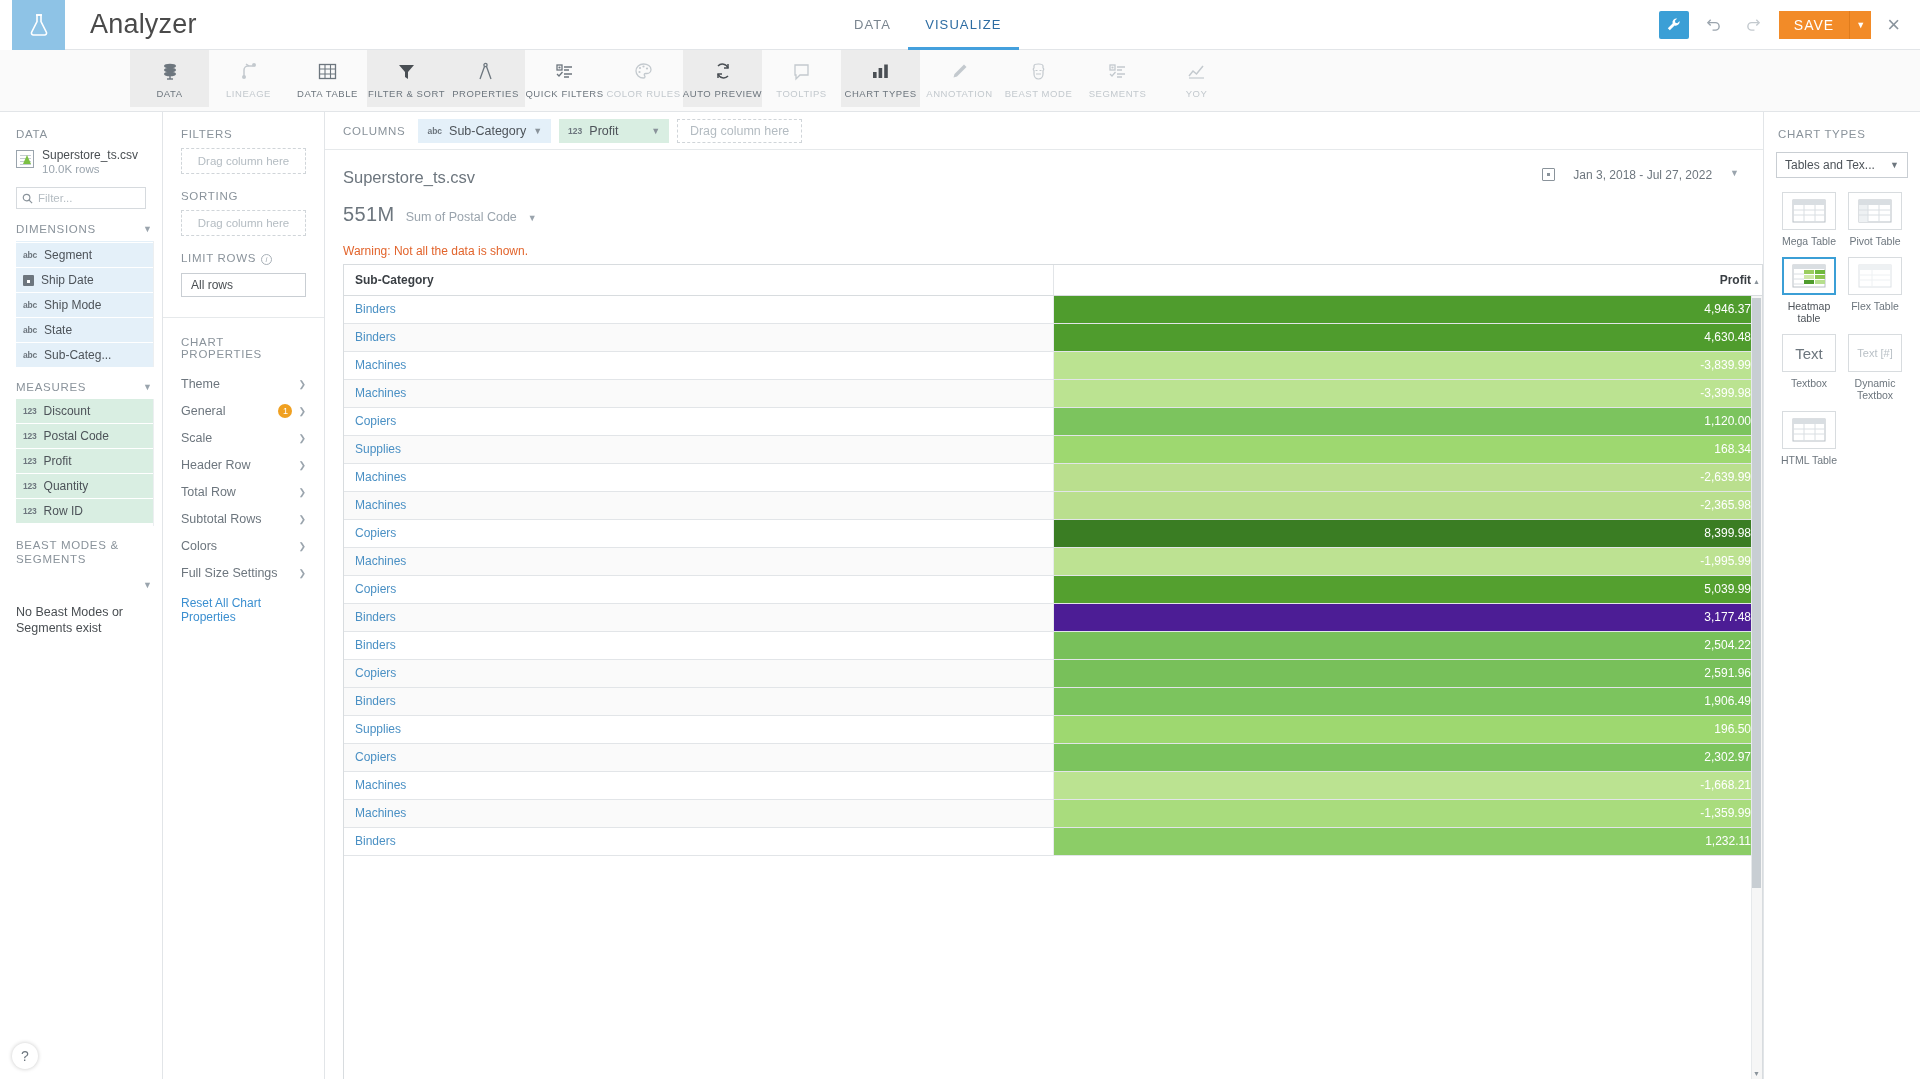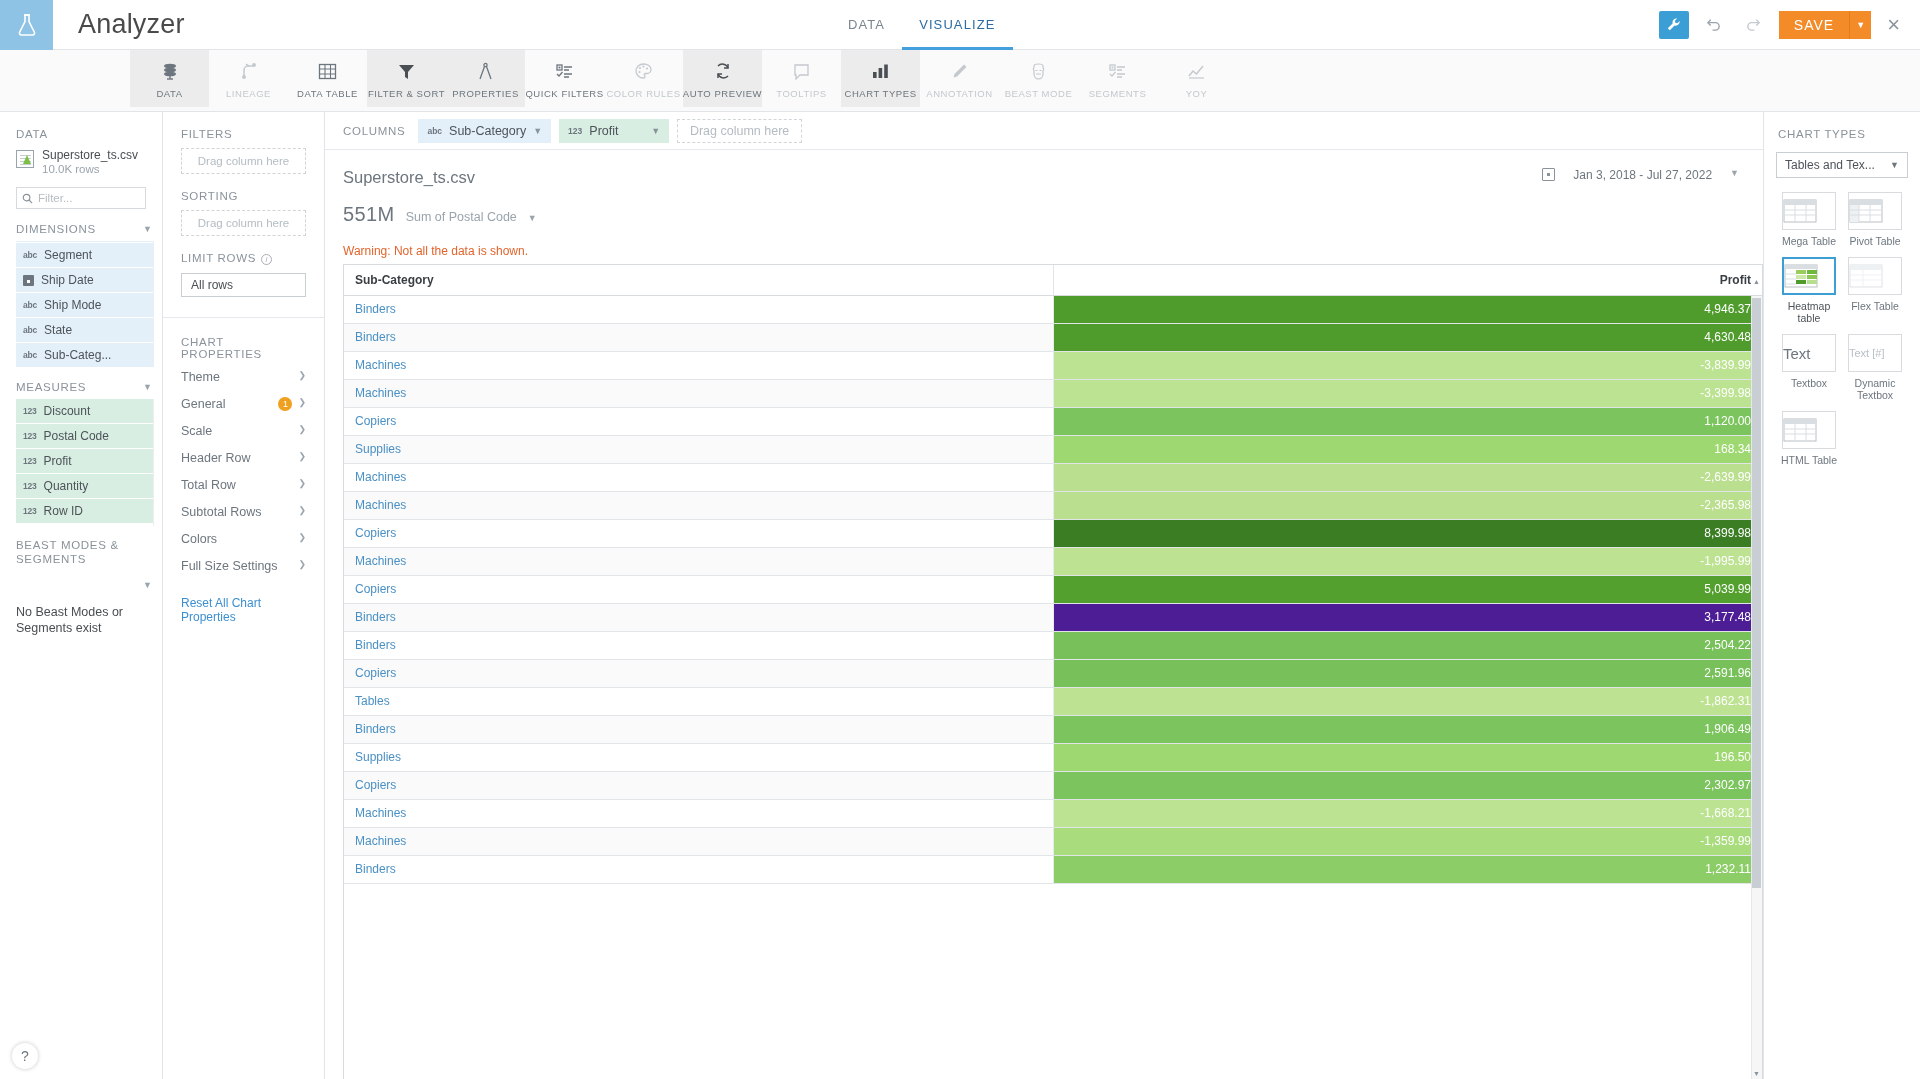--- a/index.html
+++ b/index.html
@@ -6,21 +6,21 @@
   html, body { margin:0; padding:0; }
   body {
     width:1920px; height:1079px;
     font-family:"Liberation Sans", sans-serif;
     background:#fff; color:#494e52; overflow:hidden;
     font-size:13px;
   }
   .app { width:1920px; height:1079px; display:flex; flex-direction:column; position:relative; }
 
   
-  .topbar { height:50px; display:flex; align-items:center; border-bottom:1px solid #e2e5e8; background:#fff; flex:0 0 50px; }
+  .topbar { height:50px; display:flex; align-items:center; border-bottom:1px solid #e2e5e8; background:#fff; flex:0 0 50px;margin-left:12px; }
   .logo-box { width:53px; height:50px; background:#8ec3e6; display:flex; align-items:center; justify-content:center; }
   .app-title { font-size:27px; font-weight:400; color:#4a4a4a; margin-left:25px; letter-spacing:0.2px; }
   .topnav { margin-left:auto; display:flex; align-items:center; height:50px; }
   .topnav-item { font-size:13px; letter-spacing:1.1px; color:#7a858f; padding:0 17px; height:50px; line-height:50px; cursor:pointer; }
   .topnav-item.active { color:#2d6ca2; border-bottom:3px solid #44a0dd; font-weight:400; }
   .topright { margin-left:auto; display:flex; align-items:center; gap:10px; padding-right:14px; }
   .icon-btn { width:30px; height:28px; display:flex; align-items:center; justify-content:center; cursor:pointer; color:#9aa4ad; border-radius:2px;}
   .icon-btn.blue { background:#3b9fd6; color:#fff; }
   .save-btn { background:#f28b28; color:#fff; font-size:14px; letter-spacing:1px; padding:0 15px; height:28px; line-height:28px; cursor:pointer; }
   .save-caret { background:#f28b28; color:#fff; width:22px; height:28px; display:flex; align-items:center; justify-content:center; border-left:1px solid #e07c1c; cursor:pointer; font-size:9px;}
@@ -70,21 +70,21 @@
              display:flex; align-items:center; justify-content:center; font-size:14px; color:#6d767e; cursor:pointer; z-index:5;}
 
   
   .filterpanel { width:162px; border-right:1px solid #e2e5e8; background:#fff; display:flex; flex-direction:column;}
   .fp-sec { padding:0 18px; }
   .fp-label { font-size:11.5px; letter-spacing:0.7px; color:#8a939b; padding:16px 0 8px 0;}
   .dropzone { border:1px dashed #d0d5d9; height:26px; display:flex; align-items:center; justify-content:center; font-size:11.5px; color:#b4bcc2;}
   .allrows { border:1px solid #c9ced3; height:24px; display:flex; align-items:center; padding-left:9px; font-size:12px; color:#494e52; }
   .fp-div { border-top:1px solid #e6e9eb; margin-top:20px; }
   .cp-label { font-size:11.5px; letter-spacing:0.7px; color:#8a939b; padding:18px 0 10px 0;}
-  .cp-item { display:flex; align-items:flex-start; height:27px; font-size:12.5px; color:#6d767e; cursor:pointer;}
+  .cp-item { display:flex; align-items:center; height:27px; font-size:12.5px; color:#6d767e; cursor:pointer;}
   .cp-item .nm { flex:1; }
   .badge { width:14px; height:14px; border-radius:50%; background:#f0a020; color:#fff; font-size:9px; display:flex;
            align-items:center; justify-content:center; margin-right:6px;}
   .reset-link { font-size:12px; color:#3b8fd0; padding-top:10px; cursor:pointer;}
   .infoc { width:11px; height:11px; border-radius:50%; border:1px solid #a8b0b7; color:#a8b0b7; font-size:8px;
            display:inline-flex; align-items:center; justify-content:center; margin-left:5px; font-style:italic;}
 
   
   .main { flex:1; display:flex; flex-direction:column; min-width:0; background:#fff; }
   .colbar { height:38px; display:flex; align-items:center; gap:8px; padding-left:18px; border-bottom:1px solid #e6e9eb; }
@@ -121,21 +121,21 @@
   .vthumb { position:absolute; right:1px; top:2px; width:9px; height:590px; background:#c8ced3; }
   .vtri { position:absolute; right:2px; font-size:7px; color:#8a939b;}
 
   
   .ctpanel { width:157px; border-left:1px solid #e2e5e8; background:#fff; }
   .ct-label { font-size:11.5px; letter-spacing:0.7px; color:#8a939b; padding:16px 0 0 14px;}
   .ct-select { margin:12px 12px 0 12px; height:26px; border:1px solid #c9ced3; display:flex; align-items:center; padding:0 8px; font-size:12px; color:#4d5359; cursor:pointer;}
   .ct-select .cv { margin-left:auto; font-size:9px; color:#6d767e;}
   .ct-grid { display:flex; flex-wrap:wrap; padding:14px 0 0 12px; }
   .ct-cell { width:66px; margin-bottom:10px; display:flex; flex-direction:column; align-items:center; cursor:pointer;}
-  .ct-thumb { width:54px; height:38px; border:1px solid #d8dcdf; background:#fff; display:flex; align-items:center; }
+  .ct-thumb { width:54px; height:38px; border:1px solid #d8dcdf; background:#fff; display:flex; align-items:center; justify-content:center; }
   .ct-cell.sel .ct-thumb { border:2px solid #3b9fd6; }
   .ct-name { font-size:10.5px; color:#6d767e; text-align:center; margin-top:5px; line-height:12px;}
   .ct-cell.sel .ct-name { color:#4d5359; }
 </style>
 </head>
 <body>
 
 <div class="app">
 
   <div class="topbar">
@@ -549,24 +549,20 @@
                   <td class="c1">Binders</td>
                   <td class="c2" style="background: #4c1d95;">3,177.48</td>
                 </tr>
                 <tr>
                   <td class="c1">Binders</td>
                   <td class="c2" style="background: rgb(120, 192, 90);">2,504.22</td>
                 </tr>
                 <tr class="odd">
                   <td class="c1">Copiers</td>
                   <td class="c2" style="background: rgb(120, 192, 90);">2,591.96</td>
-                </tr>
-                <tr>
-                  <td class="c1">Tables</td>
-                  <td class="c2" style="background: rgb(189, 226, 146);">-1,862.31</td>
                 </tr>
                 <tr class="odd">
                   <td class="c1">Binders</td>
                   <td class="c2" style="background: rgb(124, 196, 94);">1,906.49</td>
                 </tr>
                 <tr>
                   <td class="c1">Supplies</td>
                   <td class="c2" style="background: rgb(158, 216, 112);">196.50</td>
                 </tr>
                 <tr class="odd">

